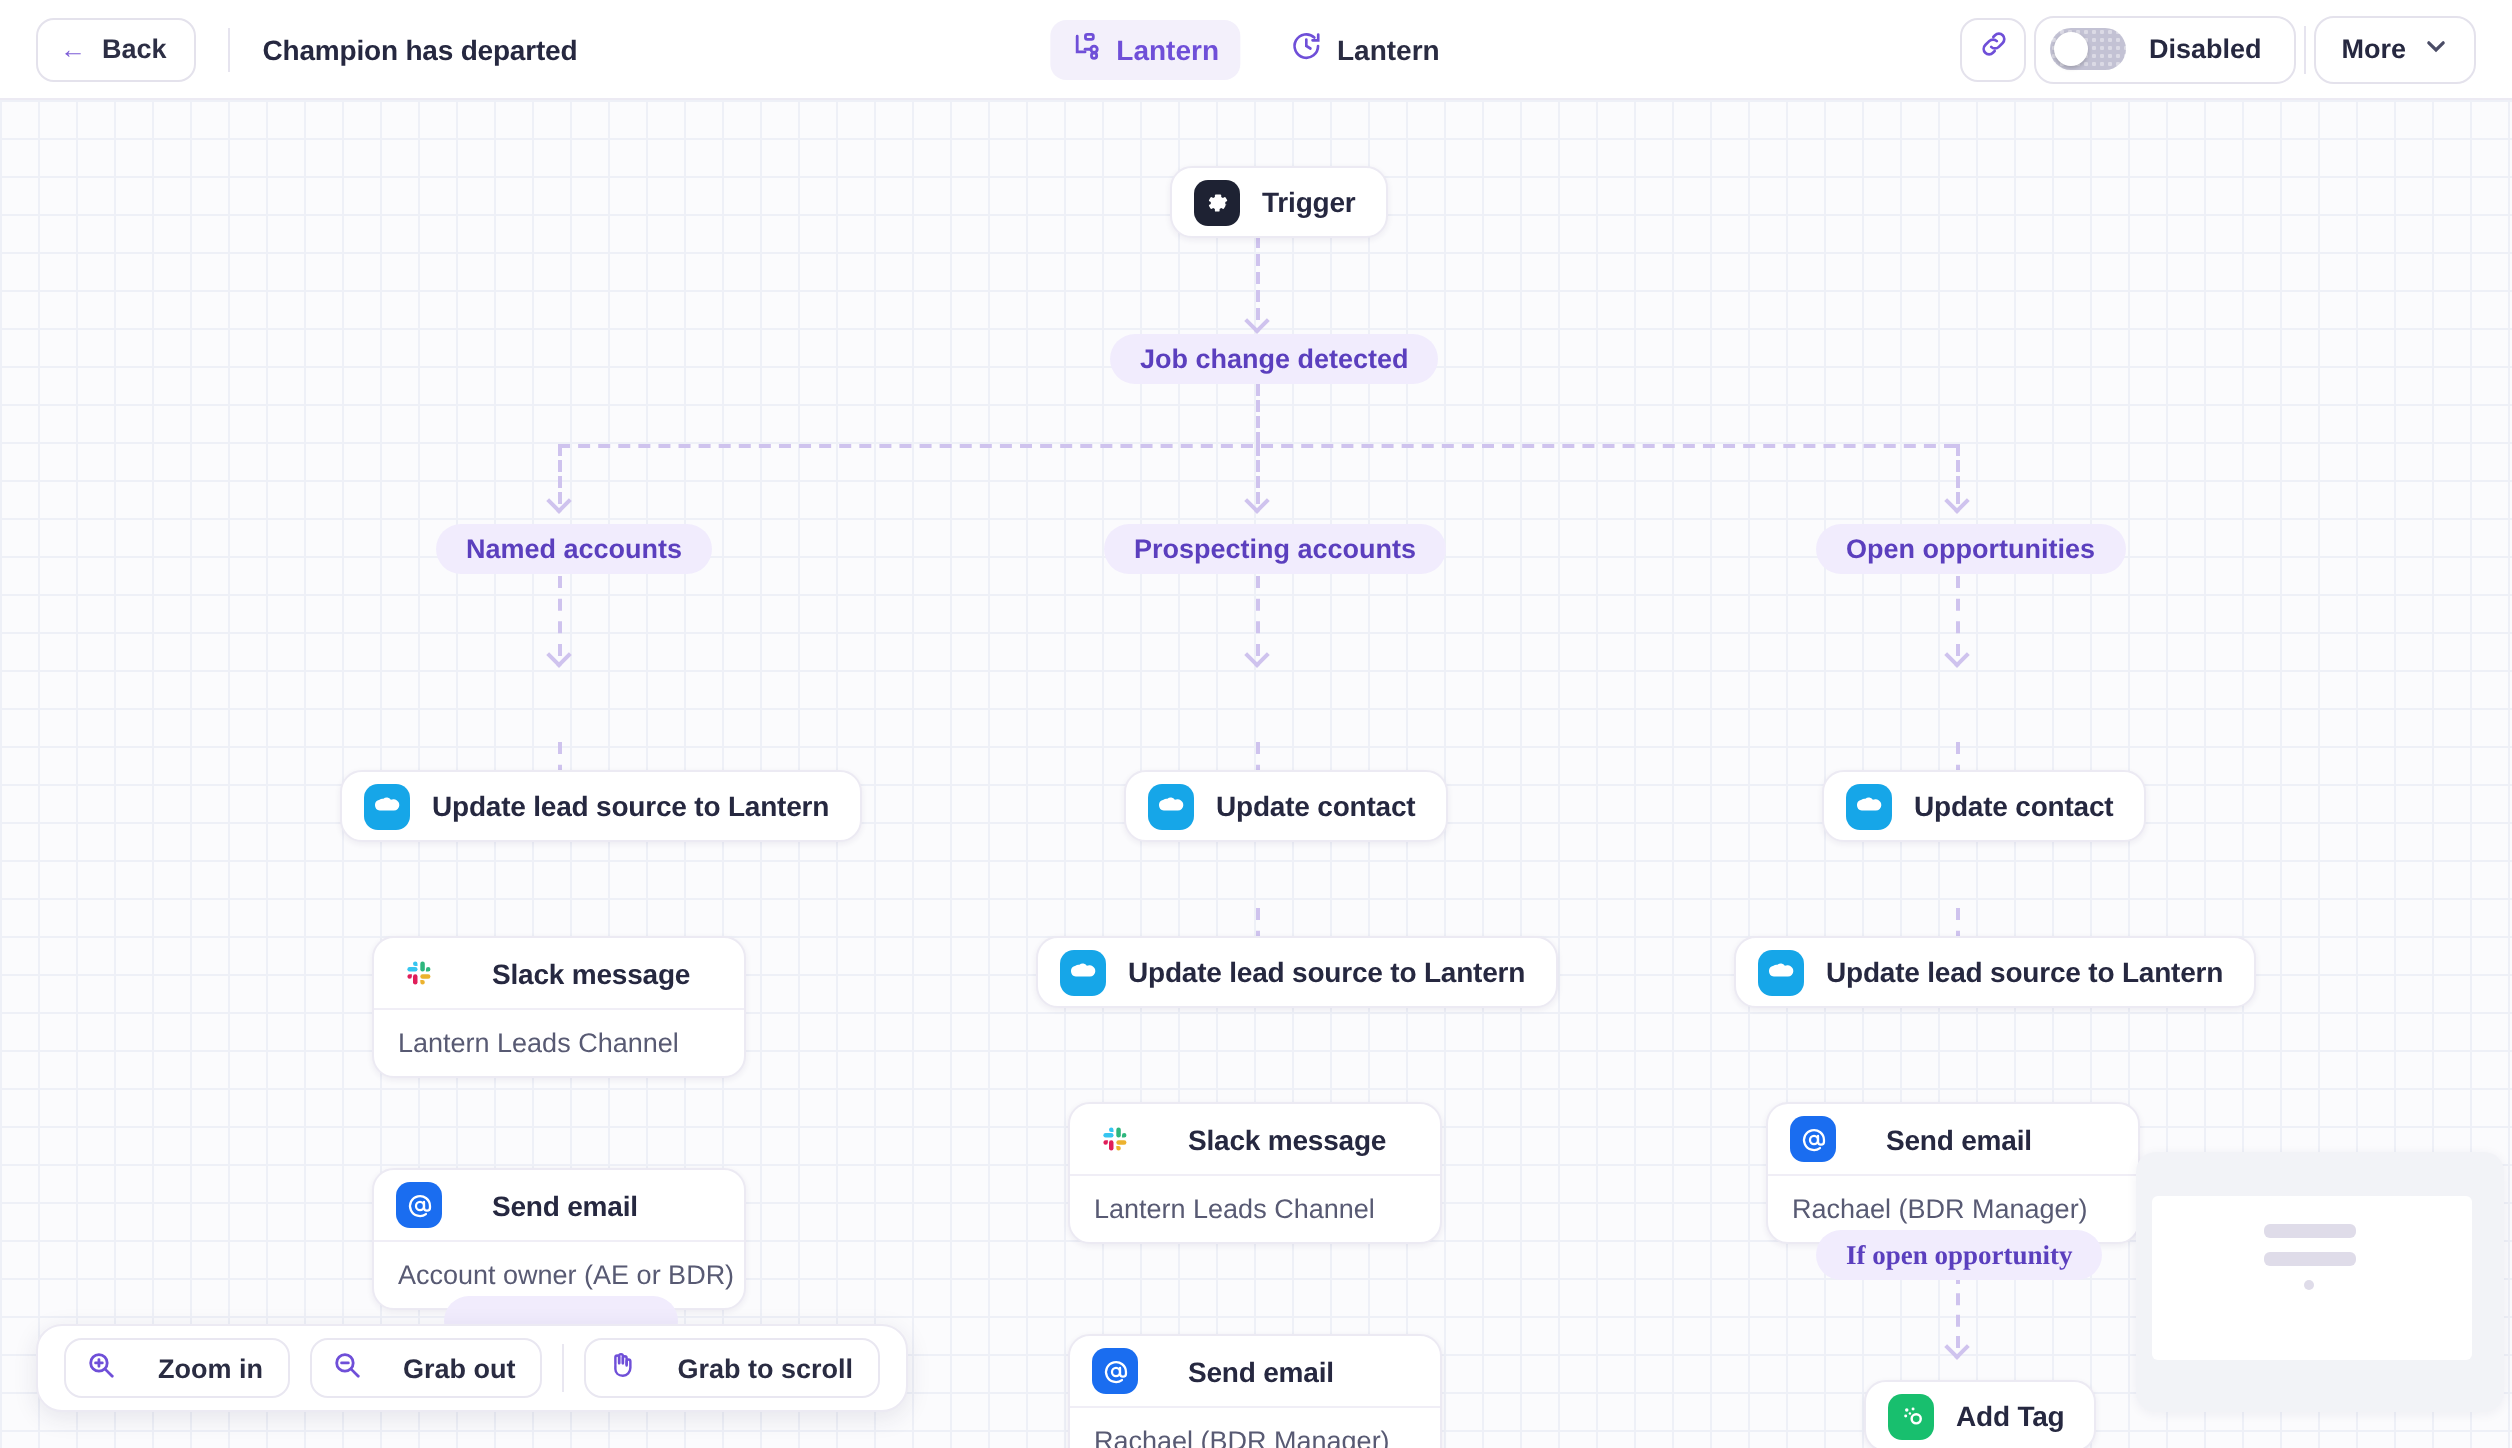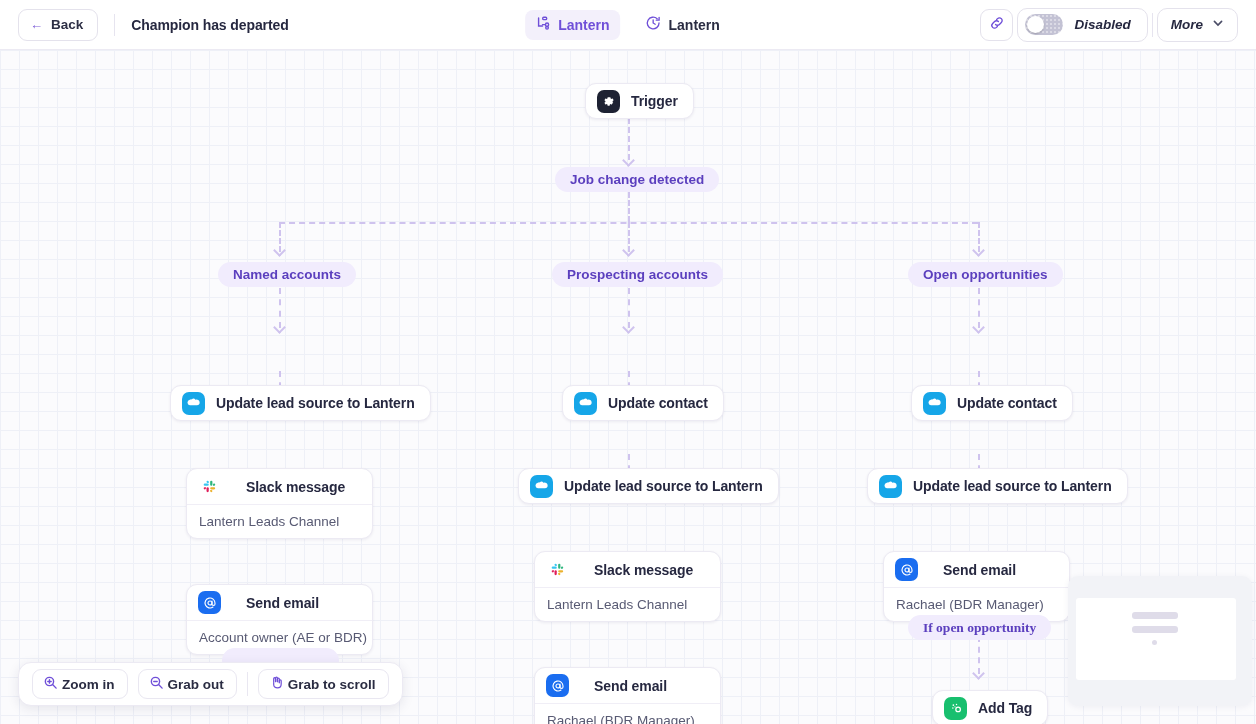--- a/index.html
+++ b/index.html
@@ -38,21 +38,21 @@
   .tab {
     display: flex; align-items: center; gap: 7px;
     height: 30px; padding: 0 11px; border-radius: 8px;
     font-size: 14px; font-weight: 700; cursor: pointer;
   }
   .tab.active { background: #f3f0fb; color: #6f4fd8; }
   .tab.idle { background: transparent; color: #2a2c42; }
 
   .tb-right {
     margin-left: auto; display: flex; align-items: center;
-    gap: 4px; padding-right: 18px; font-style: italic;
+    gap: 4px; padding-right: 18px;
   }
   .icon-btn {
     width: 33px; height: 32px; border: 1px solid #e4e2ec; border-radius: 9px;
     background: #fff; display: flex; align-items: center; justify-content: center;
     cursor: pointer;
   }
   .toggle-wrap {
     display: flex; align-items: center; gap: 11px;
     height: 34px; padding: 0 16px 0 7px;
     border: 1px solid #e4e2ec; border-radius: 10px; background: #fff;
@@ -160,21 +160,21 @@
   
   .zoombar {
     position: absolute; left: 18px; bottom: 18px;
     height: 44px; display: flex; align-items: center; gap: 10px;
     padding: 0 13px;
     background: #fff; border: 1px solid #eceaf3; border-radius: 13px;
     box-shadow: 0 3px 12px rgba(40,35,80,.10);
     z-index: 40;
   }
   .zbtn {
-    display: flex; align-items: center; gap: 4px;
+    display: flex; align-items: center; gap: 21px;
     height: 30px; padding: 0 12px 0 10px;
     border: 1px solid #e9e7f1; border-radius: 9px; background: #fff;
     font-size: 13.5px; font-weight: 700; color: #2a2c42; cursor: pointer;
   }
   .zsep { width:1px; height:24px; background:#e9e7f1; }
 
   
   .minimap {
     position: absolute; right: 4px; bottom: 18px;
     width: 184px; height: 130px;

